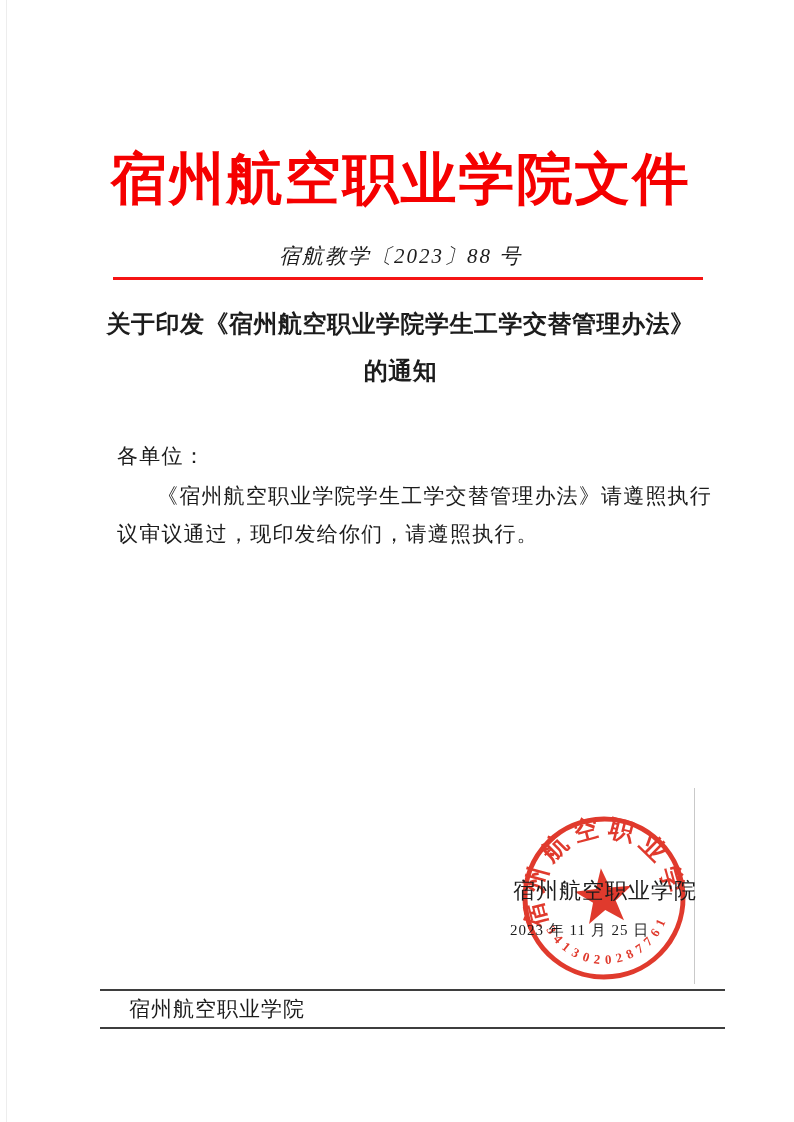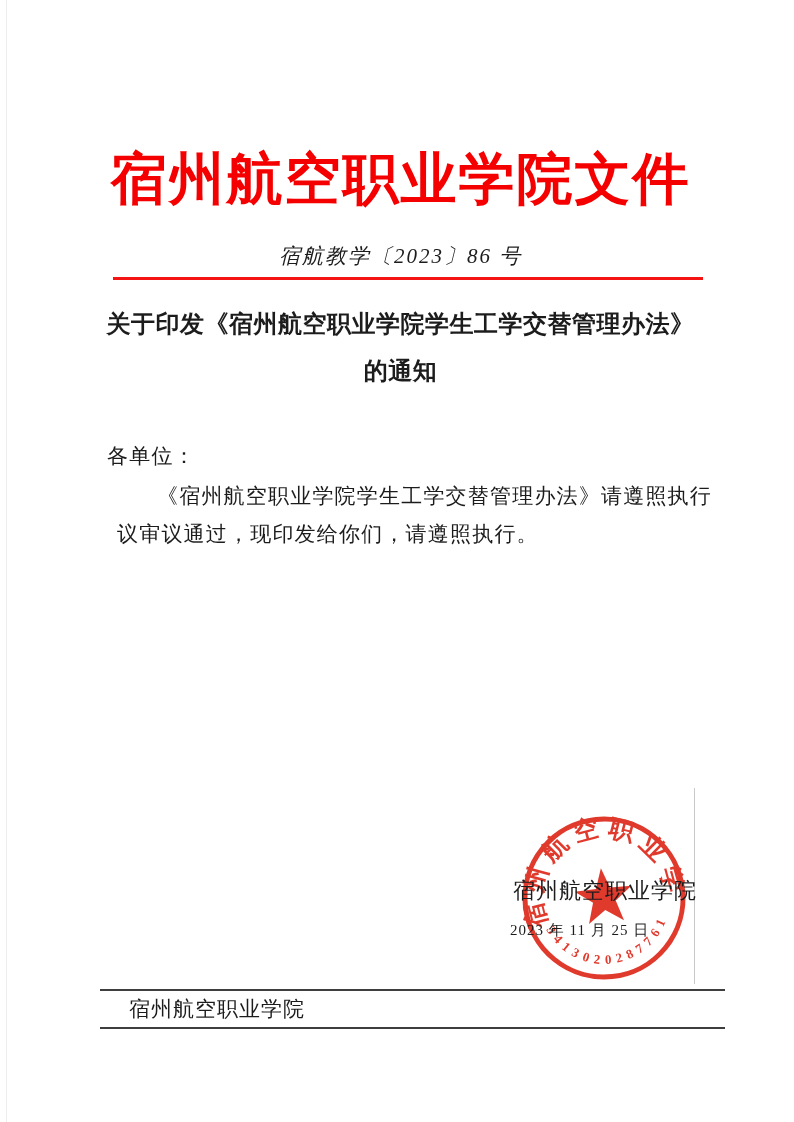--- a/index.html
+++ b/index.html
@@ -28,21 +28,21 @@
   }
   .red-rule { top:277px; left:106px; width:590px; height:3px; background:#f51414; }
 
   .notice-title {
     top:301px; left:0; width:100%;
     text-align:center;
     font-size:24px; font-weight:600; line-height:47px; letter-spacing:0.5px;
   }
 
   .body-text { font-size:21px; letter-spacing:1.2px; white-space:nowrap; }
-  .salutation { top:442px; left:100px; }
+  .salutation { top:442px; left:110px; }
   .para-line1 { top:482px; left:150px; }
   .para-line2 { top:520px; left:110px; }
 
   .attachments { top:600px; left:146px; font-size:21px; line-height:41px; letter-spacing:0.8px; }
   .attachments div { white-space:nowrap; }
 
   .sig-name {
     top:876px; left:506px; width:184px;
     font-size:22px; letter-spacing:1px; white-space:nowrap; z-index:3;
   }
@@ -65,21 +65,21 @@
   .footer-row .l { padding-left:29px; }
   .footer-row .r { padding-right:28px; }
 </style>
 </head>
 <body>
 
 <div class="page">
 
   <div class="abs header-title">宿州航空职业学院文件</div>
 
-  <div class="abs doc-number">宿航教学〔2023〕86 号</div>
+  <div class="abs doc-number">宿航教学〔2023〕88 号</div>
 
   <div class="abs red-rule"></div>
 
   <div class="abs notice-title">
     <div>关于印发《宿州航空职业学院学生工学交替管理办法》</div>
     <div>的通知</div>
   </div>
 
   <div class="abs body-text salutation">各单位：</div>
   <div class="abs body-text para-line1">《宿州航空职业学院学生工学交替管理办法》请遵照执行</div>

